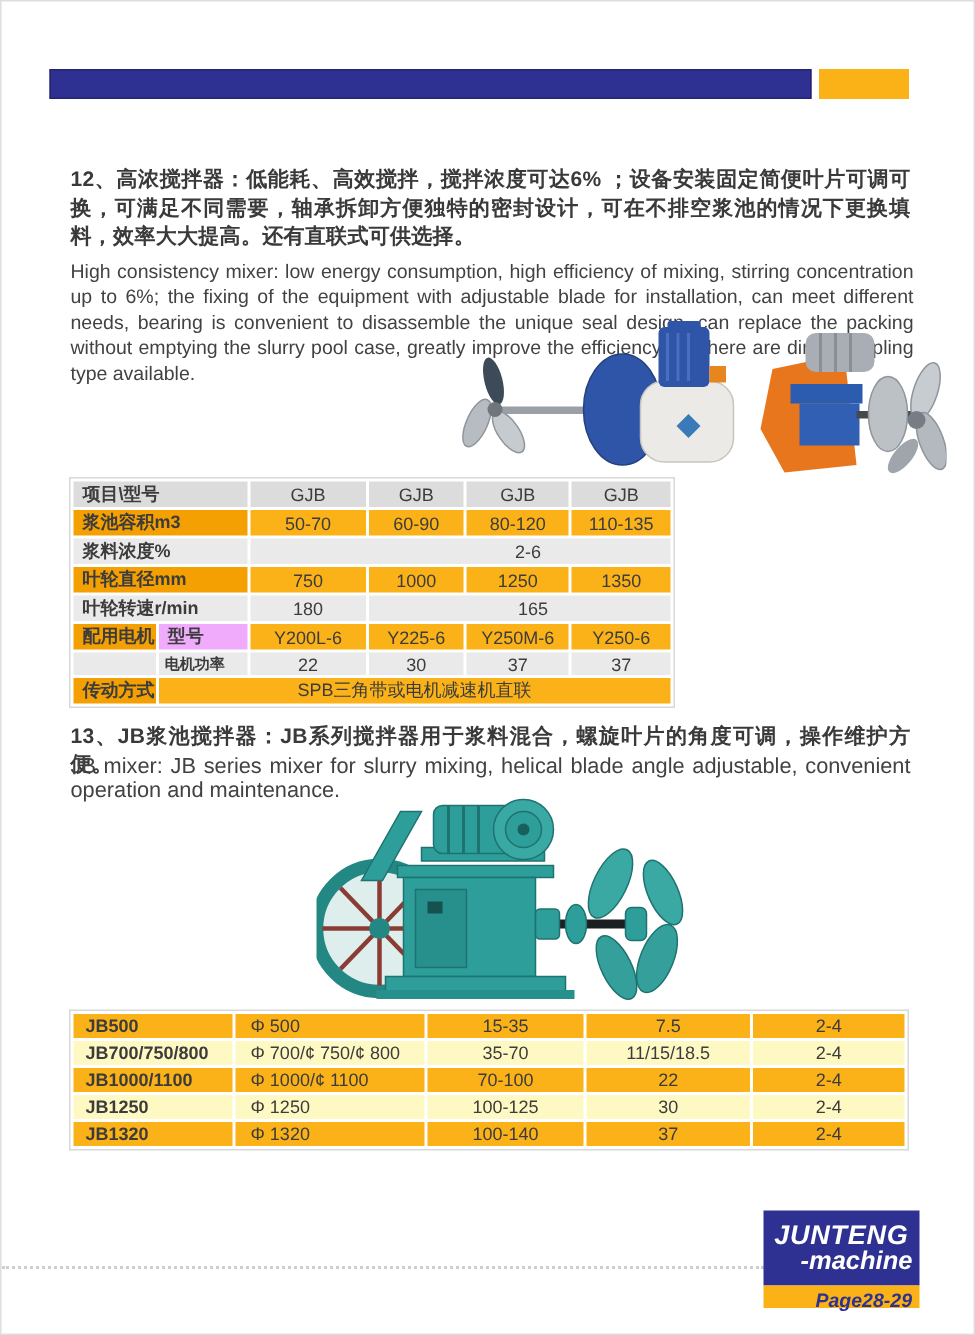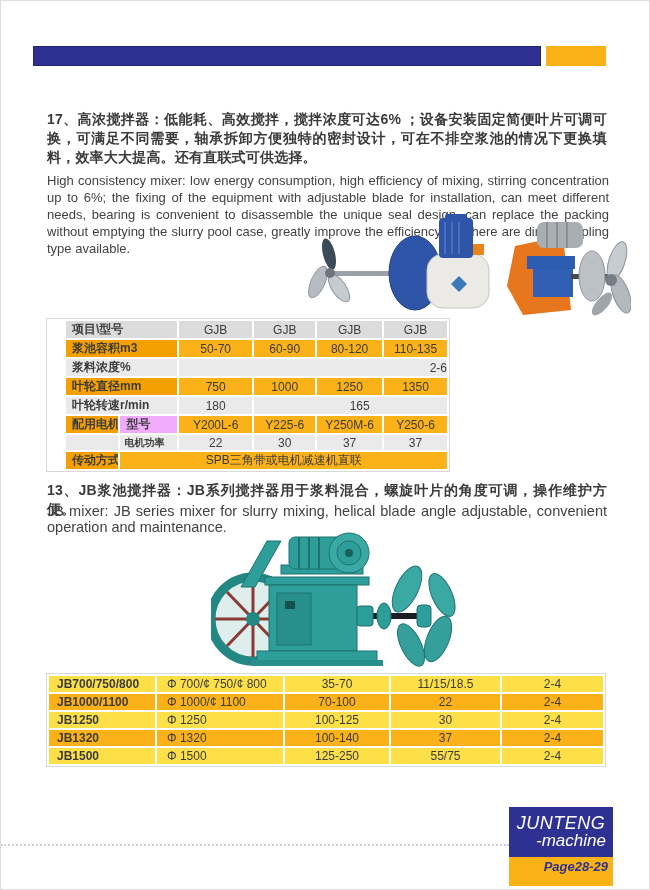--- a/index.html
+++ b/index.html
@@ -24,59 +24,59 @@
   #sec13-en { top:487px; font-size:14.5px; line-height:16px; width:560px;}
 
   
   .photo1 { position:absolute; left:298px; top:213px; width:332px; height:106px; }
   .photo2 { position:absolute; left:210px; top:524px; width:248px; height:148px; }
 
   
   table.spec { border-collapse:separate; border-spacing:2px; background:#ffffff; border:1px solid #d8d8d8; table-layout:fixed; position:absolute; }
   table.spec td { padding:0; font-size:12px; text-align:center; color:#3c3c3c; white-space:nowrap; overflow:hidden; }
 
-  .t1 { left:45px; top:317px; width:404px;padding-left:17px; }
+  .t1 { left:45px; top:317px; width:404px; }
   .t1 td { height:15px; }
   .t1 td.lbl { text-align:left; padding-left:6px; font-weight:600; }
   .t1 tr.r-head td { background:#dcdcdc; }
   .t1 tr.r-yellow td { background:#fbb118; }
   .t1 tr.r-yellow td.lbl { background:#f4a002; }
   .t1 tr.r-gray td { background:#eaeaea; }
-  .t1 td.cell-26 { text-align:right; padding-left:90px;margin-left:44px; }
+  .t1 td.cell-26 { text-align:center; padding-left:90px;margin-left:44px; }
   .t1 td.cell-165 { text-align:center; padding-left:18px; }
   .t1 td.sm { font-size:10px; font-weight:600; text-align:left; padding-left:4px; }
   .t1 td.bold-val { font-weight:400;margin-top:28px; }
 
   .t2 { left:45px; top:672px; width:560px; }
   .t2 td { height:16px; font-size:12.5px; }
   .t2 tr.r-head td { background:#dcdcdc; font-weight:600; }
   .t2 tr.r-yellow td { background:#fbb118; }
-  .t2 tr.r-gray td { background:#fde047; }
+  .t2 tr.r-gray td { background:#fef9c3; }
   .t2 td.c1 { text-align:left; padding-left:8px; font-weight:600; }
   .t2 td.c2 { text-align:left; padding-left:10px; }
 
   
   .dotline { position:absolute; left:0px; top:843px; width:508px; height:0; border-top:2px dotted #cfcfcf; }
   .logo { position:absolute; left:508px; top:806px; width:104px; }
-  .logo .logo-blue { width:104px; height:50px; background:#2E3192; color:#ffffff; font-style:italic; font-weight:normal; text-align:center; box-sizing:border-box; padding-top:7px; }
+  .logo .logo-blue { width:104px; height:50px; background:#2E3192; color:#ffffff; font-style:italic; font-weight:bold; text-align:center; box-sizing:border-box; padding-top:7px; }
   .logo .logo-blue .l1 { font-size:18px; line-height:18px; letter-spacing:0.5px; }
   .logo .logo-blue .l2 { font-size:17px; line-height:17px;margin-left:20px; }
-  .logo .logo-yellow { width:104px; height:29px; background:#FBB217; color:#2E3192; font-style:italic; font-weight:bold; font-size:13px; line-height:19px; text-align:right; box-sizing:border-box; padding-right:5px; }
+  .logo .logo-yellow { width:104px; height:15px; background:#FBB217; color:#2E3192; font-style:italic; font-weight:bold; font-size:13px; line-height:19px; text-align:right; box-sizing:border-box; padding-right:5px; }
 </style>
 </head>
 <body>
 
 <div class="page">
 
   <div class="topbar">
     <div class="blue"></div>
     <div class="yellow"></div>
   </div>
 
-  <p class="cn-text" id="sec12-cn">17、高浓搅拌器：低能耗、高效搅拌，搅拌浓度可达6% ；设备安装固定简便叶片可调可换，可满足不同需要，轴承拆卸方便独特的密封设计，可在不排空浆池的情况下更换填料，效率大大提高。还有直联式可供选择。</p>
+  <p class="cn-text" id="sec12-cn">12、高浓搅拌器：低能耗、高效搅拌，搅拌浓度可达6% ；设备安装固定简便叶片可调可换，可满足不同需要，轴承拆卸方便独特的密封设计，可在不排空浆池的情况下更换填料，效率大大提高。还有直联式可供选择。</p>
   <p class="en-text" id="sec12-en">High consistency mixer: low energy consumption, high efficiency of mixing, stirring concentration up to 6%; the fixing of the equipment with adjustable blade for installation, can meet different needs, bearing is convenient to disassemble the unique seal design, can replace the packing without emptying the slurry pool case, greatly improve the efficiency of. There are direct coupling type available.</p>
 
   <svg class="photo1" viewBox="0 0 332 106">
     <g>
       <rect x="26" y="57" width="92" height="5" fill="#9aa0a6"></rect>
       <ellipse cx="30" cy="40" rx="6" ry="16" transform="rotate(-14 30 40)" fill="#3d4a58"></ellipse>
       <ellipse cx="19" cy="68" rx="7" ry="17" transform="rotate(24 19 68)" fill="#b7bcc2" stroke="#8e959c"></ellipse>
       <ellipse cx="40" cy="74" rx="7" ry="16" transform="rotate(-34 40 74)" fill="#c6cbd0" stroke="#8e959c"></ellipse>
       <circle cx="31" cy="59" r="5" fill="#6e757c"></circle>
       <ellipse cx="116" cy="59" rx="26" ry="37" fill="#2f55a8" stroke="#24417f"></ellipse>
@@ -208,20 +208,27 @@
 
   <table class="spec t2">
     <colgroup>
       <col style="width:106px">
         <col style="width:126px">
         <col style="width:104px">
       <col style="width:109px">
         <col style="width:101px">
     </colgroup>
     <tbody>
+    <tr class="r-yellow">
+      <td class="c1">JB500</td>
+      <td class="c2">Φ 500</td>
+      <td>15-35</td>
+      <td>7.5</td>
+      <td>2-4</td>
+    </tr>
     <tr class="r-gray">
       <td class="c1">JB700/750/800</td>
       <td class="c2">Φ 700/¢ 750/¢ 800</td>
       <td>35-70</td>
       <td>11/15/18.5</td>
       <td>2-4</td>
     </tr>
     <tr class="r-yellow">
       <td class="c1">JB1000/1100</td>
       <td class="c2">Φ 1000/¢ 1100</td>
@@ -234,27 +241,20 @@
       <td class="c2">Φ 1250</td>
       <td>100-125</td>
       <td>30</td>
       <td>2-4</td>
     </tr>
     <tr class="r-yellow">
       <td class="c1">JB1320</td>
       <td class="c2">Φ 1320</td>
       <td>100-140</td>
       <td>37</td>
-      <td>2-4</td>
-    </tr>
-    <tr class="r-gray">
-      <td class="c1">JB1500</td>
-      <td class="c2">Φ 1500</td>
-      <td>125-250</td>
-      <td>55/75</td>
       <td>2-4</td>
     </tr>
   </tbody>
     </table>
 
   <div class="dotline"></div>
   <div class="logo">
     <div class="logo-blue">
       <div class="l1">JUNTENG</div>
       <div class="l2">-machine</div>

